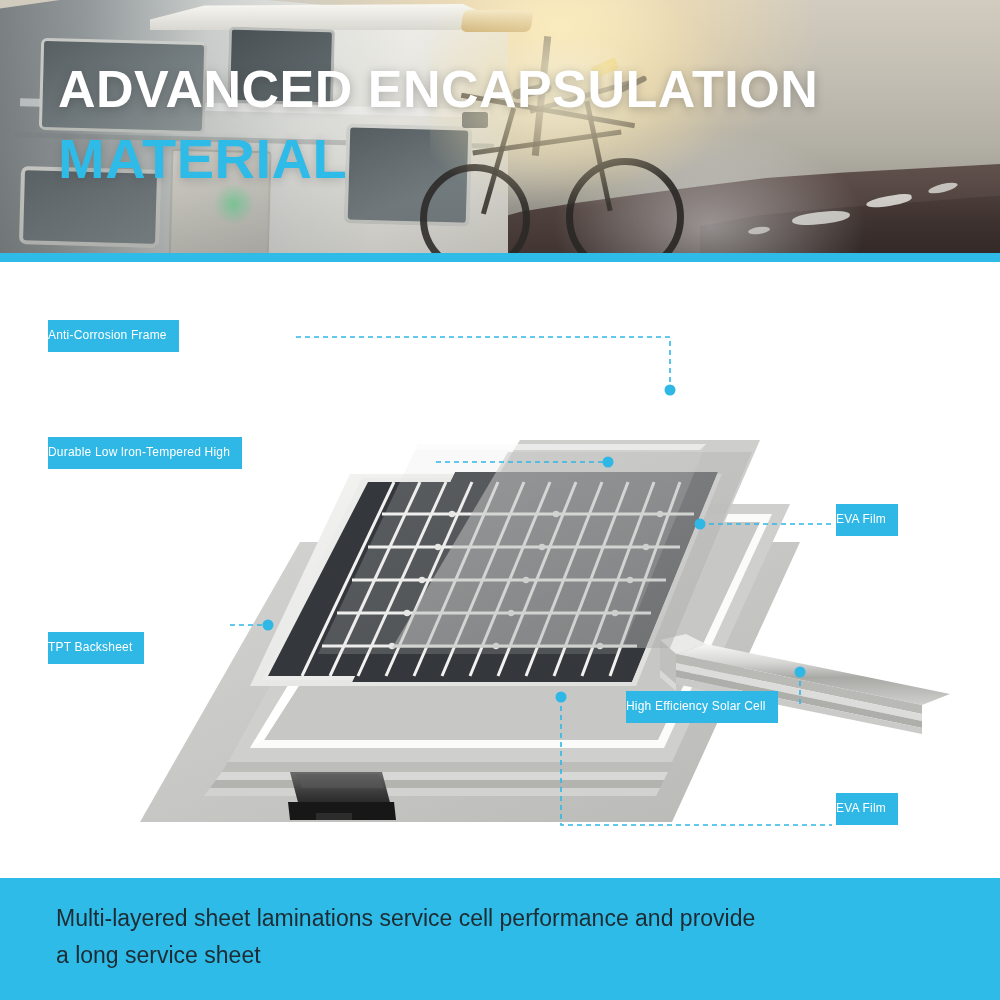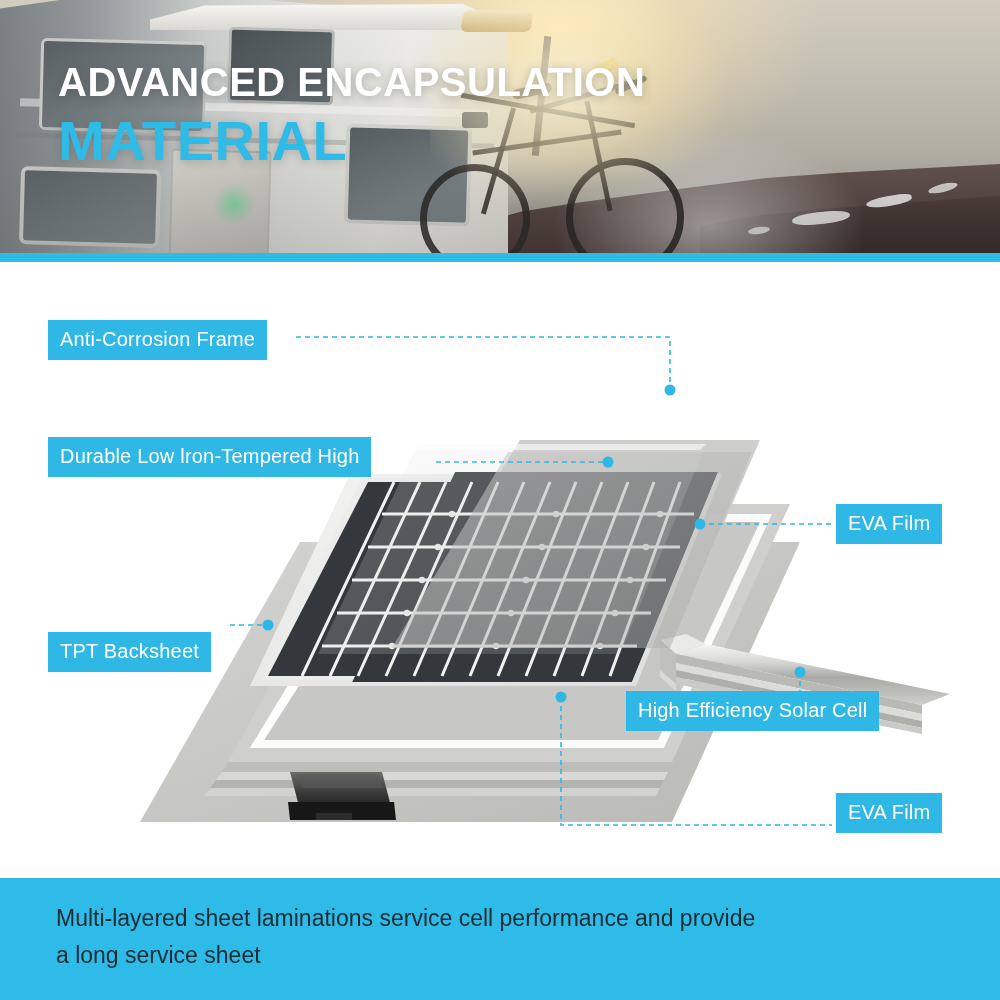--- a/index.html
+++ b/index.html
@@ -71,33 +71,33 @@
   .bbar5{position:absolute;left:128px;top:34px;width:108px;height:5px;background:rgba(60,56,52,.8);transform:rotate(-16deg);}
   .bseat{position:absolute;left:112px;top:26px;width:40px;height:10px;background:rgba(50,46,42,.9);border-radius:5px;transform:rotate(-12deg);}
   .bhandle{position:absolute;left:214px;top:22px;width:34px;height:6px;background:rgba(50,46,42,.9);border-radius:3px;transform:rotate(-26deg);}
   .rackpost{position:absolute;left:138px;top:-24px;width:7px;height:120px;background:rgba(70,66,62,.75);transform:rotate(6deg);}
   .sunflare{position:absolute;left:430px;top:-30px;width:300px;height:240px;
       background:radial-gradient(ellipse at 45% 50%, rgba(255,246,214,.92), rgba(255,238,186,.45) 35%, rgba(255,230,170,0) 70%);}
   .yellowtag{position:absolute;left:592px;top:62px;width:26px;height:12px;background:rgba(240,206,92,.9);border-radius:2px;transform:rotate(-24deg);}
 
   .hero-grad{position:absolute;inset:0;background:linear-gradient(180deg,rgba(255,255,255,.06) 0%,rgba(80,80,78,.10) 60%,rgba(50,50,48,.22) 100%);}
   .hero-title{position:absolute;left:58px;top:62px;z-index:5;}
-  .hero-line1{font-size:40px;font-weight:bold;color:#ffffff;letter-spacing:.5px;line-height:1.04;
+  .hero-line1{font-size:52px;font-weight:bold;color:#ffffff;letter-spacing:.5px;line-height:1.04;
       text-shadow:0 2px 10px rgba(60,60,60,.35);font-stretch:condensed;white-space:nowrap;}
-  .hero-line2{font-size:56px;font-weight:bold;color:#2fbbe8;letter-spacing:.5px;line-height:1.04;margin-top:8px;
+  .hero-line2{font-size:56px;font-weight:bold;color:#2fbbe8;letter-spacing:.5px;line-height:1.04;margin-top:14px;
       text-shadow:0 2px 10px rgba(60,60,60,.28);white-space:nowrap;}
   .hero-stripe{position:absolute;left:0;top:253px;width:1000px;height:9px;background:#2fbbe8;z-index:7;}
 
   
   .diagram{position:absolute;left:0;top:262px;width:1000px;height:610px;background:#ffffff;overflow:hidden;}
   .svg-stage{position:absolute;left:0;top:0;width:1000px;height:610px;}
 
   
-  .chip{position:absolute;background:#2fb7e6;color:#ffffff;font-size:20px;line-height:1;
-        padding:9px 12px 11px 12px;white-space:nowrap;letter-spacing:.2px;z-index:30;}
+  .chip{position:absolute;background:#2fb7e6;color:#ffffff;font-size:12px;line-height:1;
+        padding:9px 12px 11px 0;white-space:nowrap;letter-spacing:.2px;z-index:30;}
 
   
   .footer{position:absolute;left:0;top:878px;width:1000px;height:122px;background:#2fbbe8;}
   .footer-text{position:absolute;left:56px;top:22px;width:900px;color:#1d2b33;font-size:23px;line-height:1.62;}
 </style>
 </head>
 <body>
 
 <div class="page">
 

